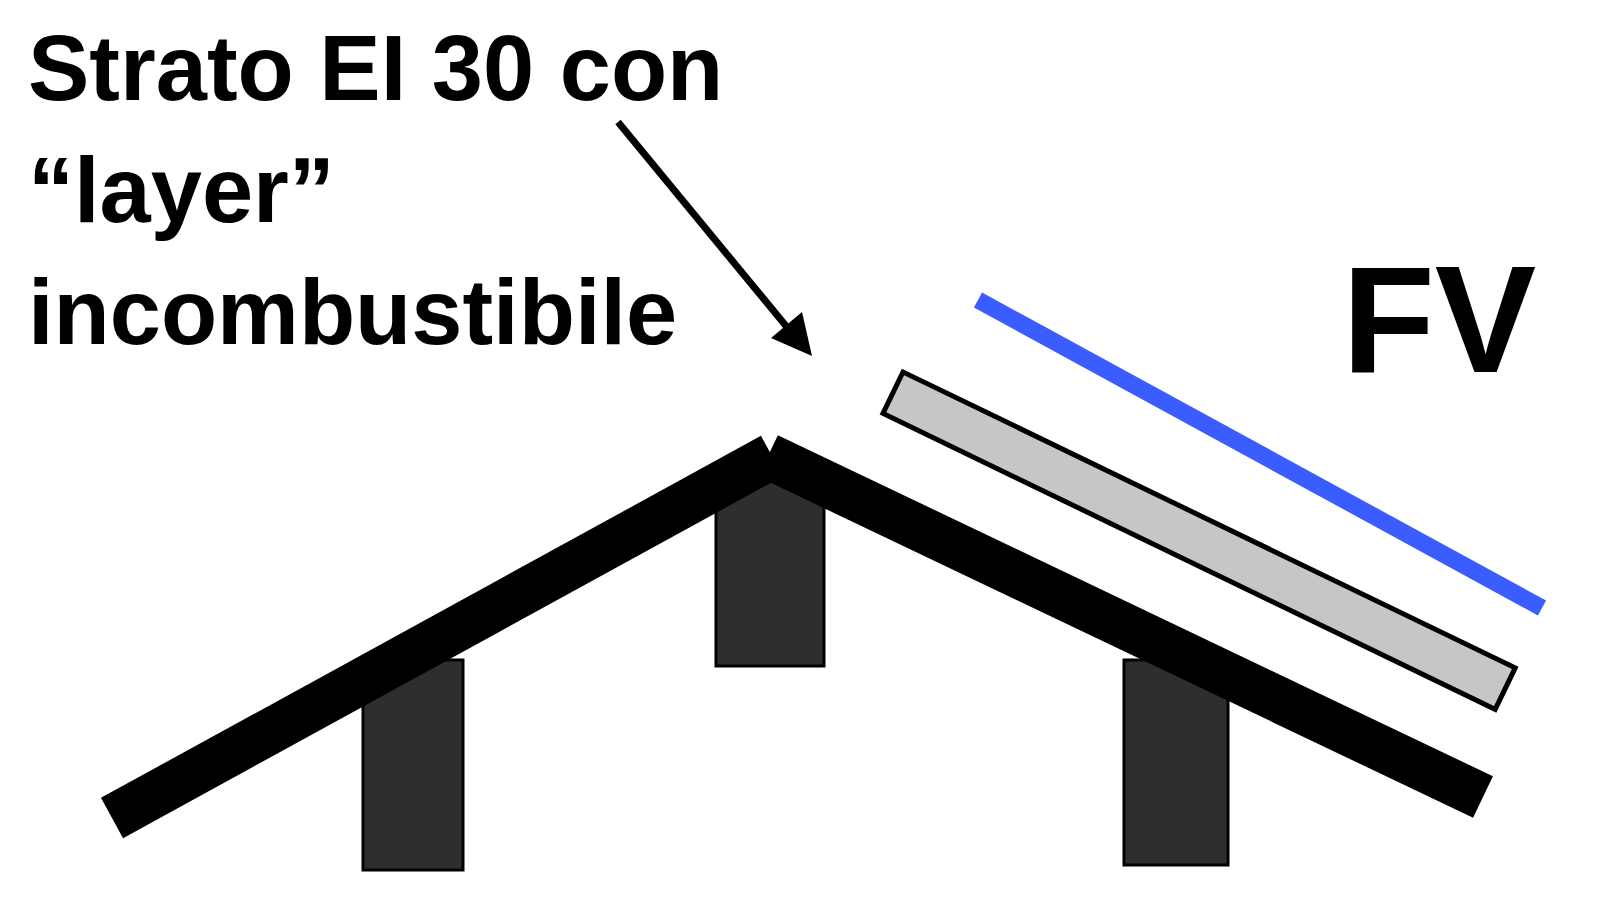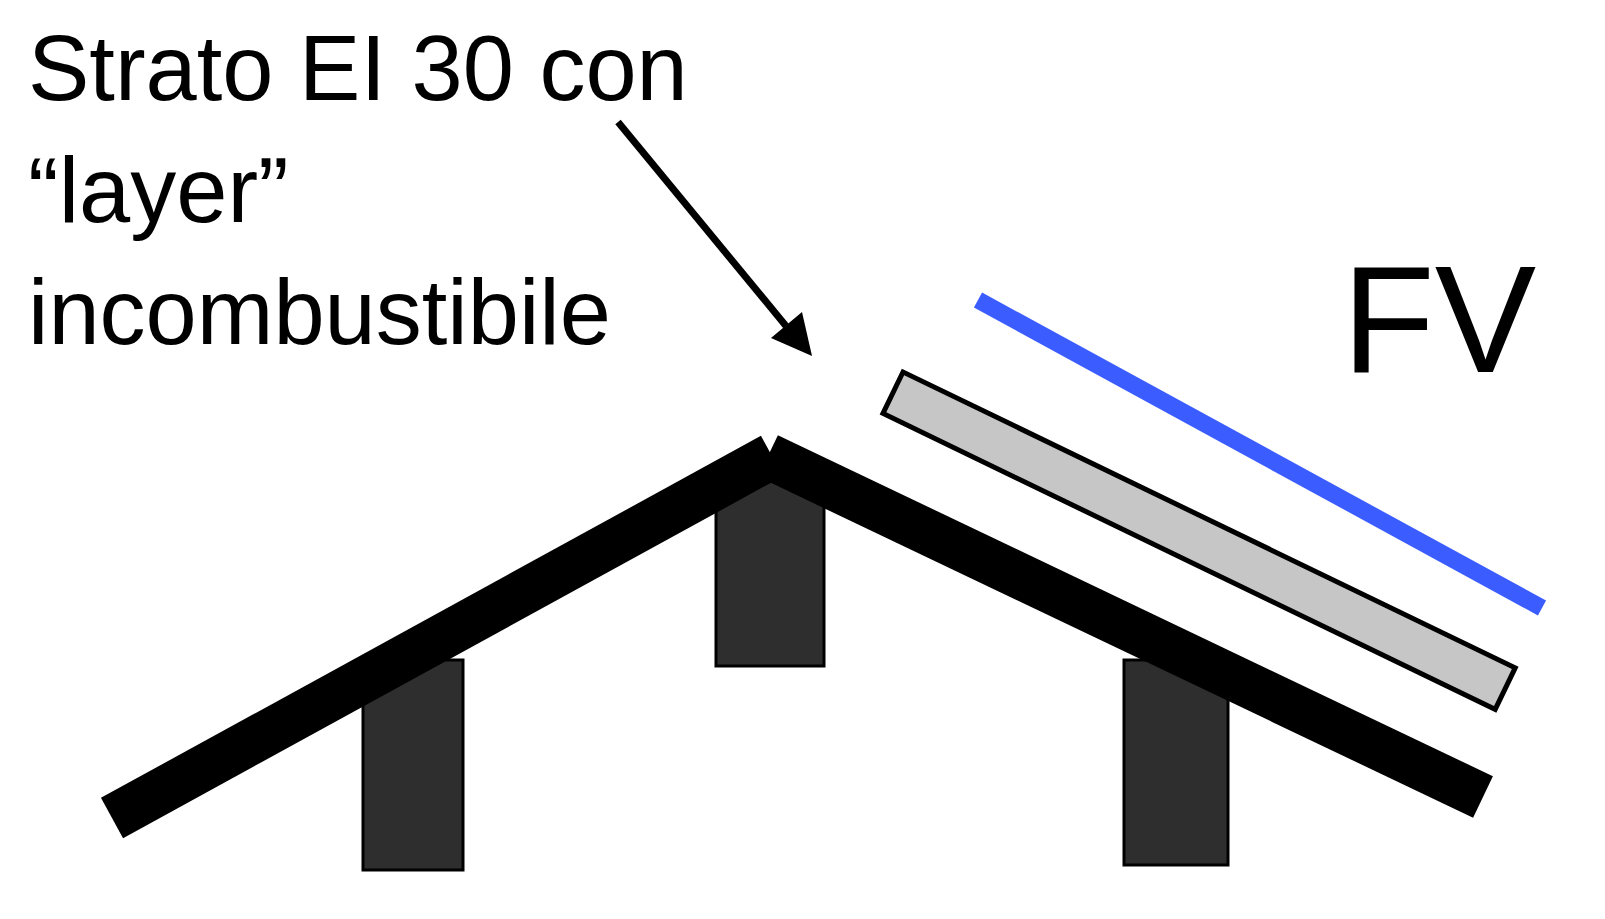--- a/index.html
+++ b/index.html
@@ -6,20 +6,21 @@
     margin: 0;
     padding: 0;
     background: #ffffff;
   }
   .canvas {
     position: relative;
     width: 1605px;
     height: 919px;
     background: #ffffff;
     overflow: hidden;
+    font-weight: bold;
   }
   svg { display: block; }
   text {
     font-family: "Liberation Sans", "DejaVu Sans", sans-serif;
     fill: #000000;
   }
   .annotation-text { font-size: 92px; }
   .fv-text { font-size: 152px; }
 </style>
 </head>

